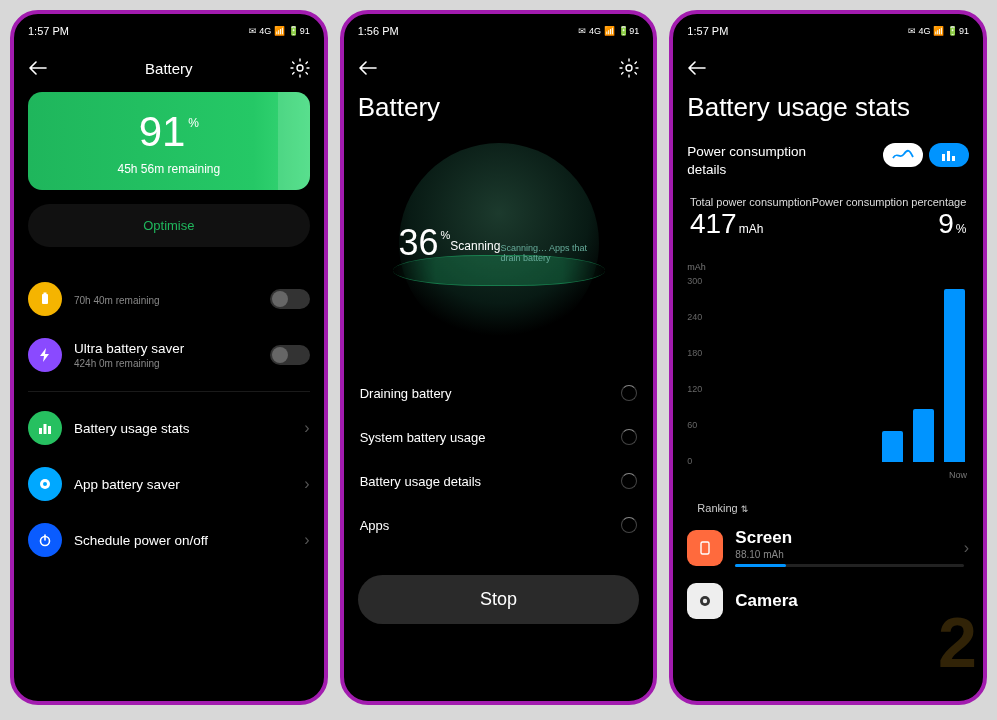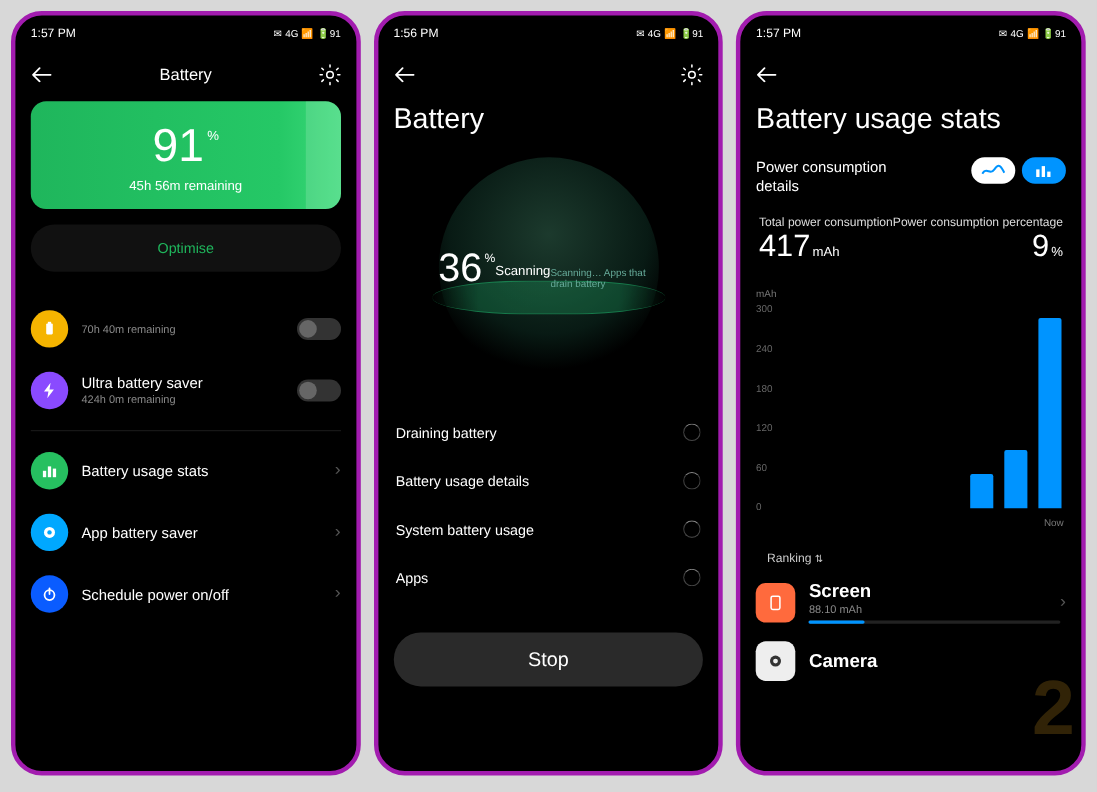--- a/index.html
+++ b/index.html
@@ -244,25 +244,25 @@
         <div class="scan">Scanning</div>
         <div class="scantxt">Scanning… Apps that drain battery</div>
       </div>
     </div>
 
     <div class="list-row">
       <span>Draining battery</span>
       <div class="spinner"></div>
     </div>
     <div class="list-row">
+      <span>System battery usage</span>
+      <div class="spinner"></div>
+    </div>
+    <div class="list-row">
       <span>Battery usage details</span>
-      <div class="spinner"></div>
-    </div>
-    <div class="list-row">
-      <span>System battery usage</span>
       <div class="spinner"></div>
     </div>
     <div class="list-row">
       <span>Apps</span>
       <div class="spinner"></div>
     </div>
 
     <div class="stop-btn">Stop</div>
   </div>
 

